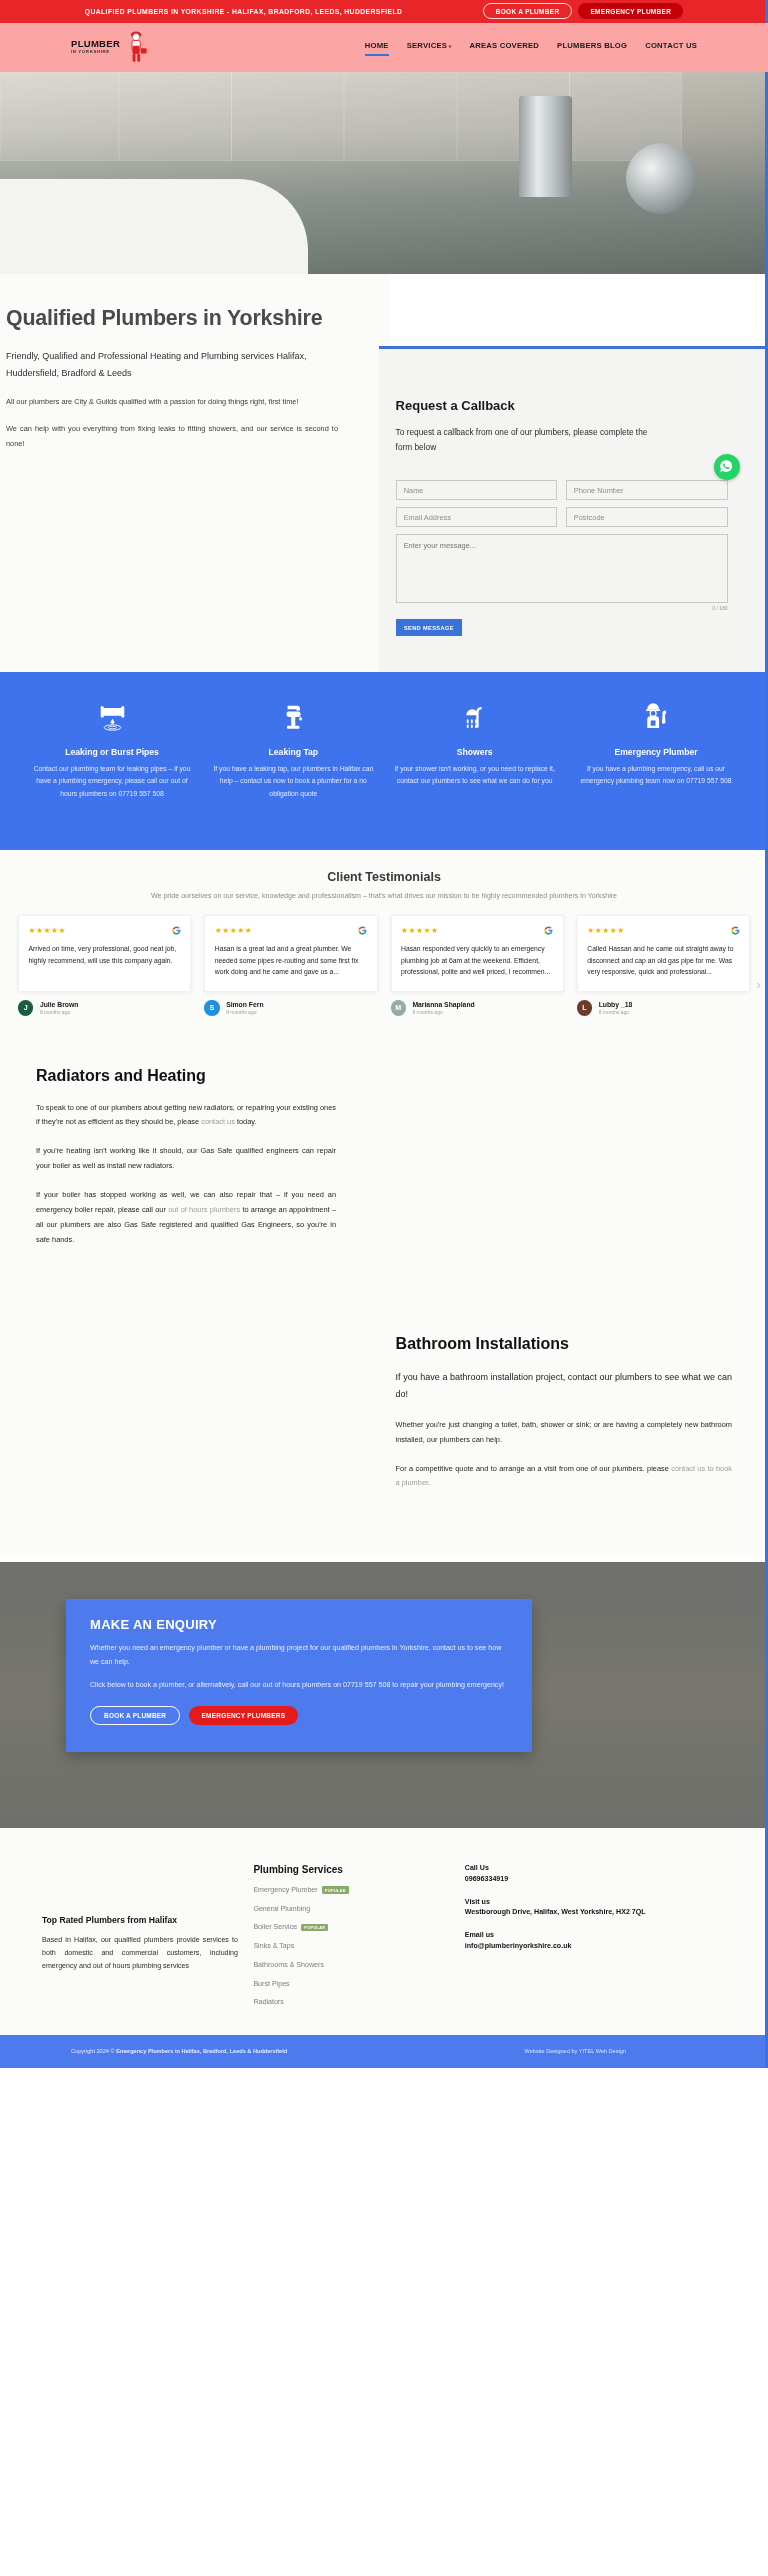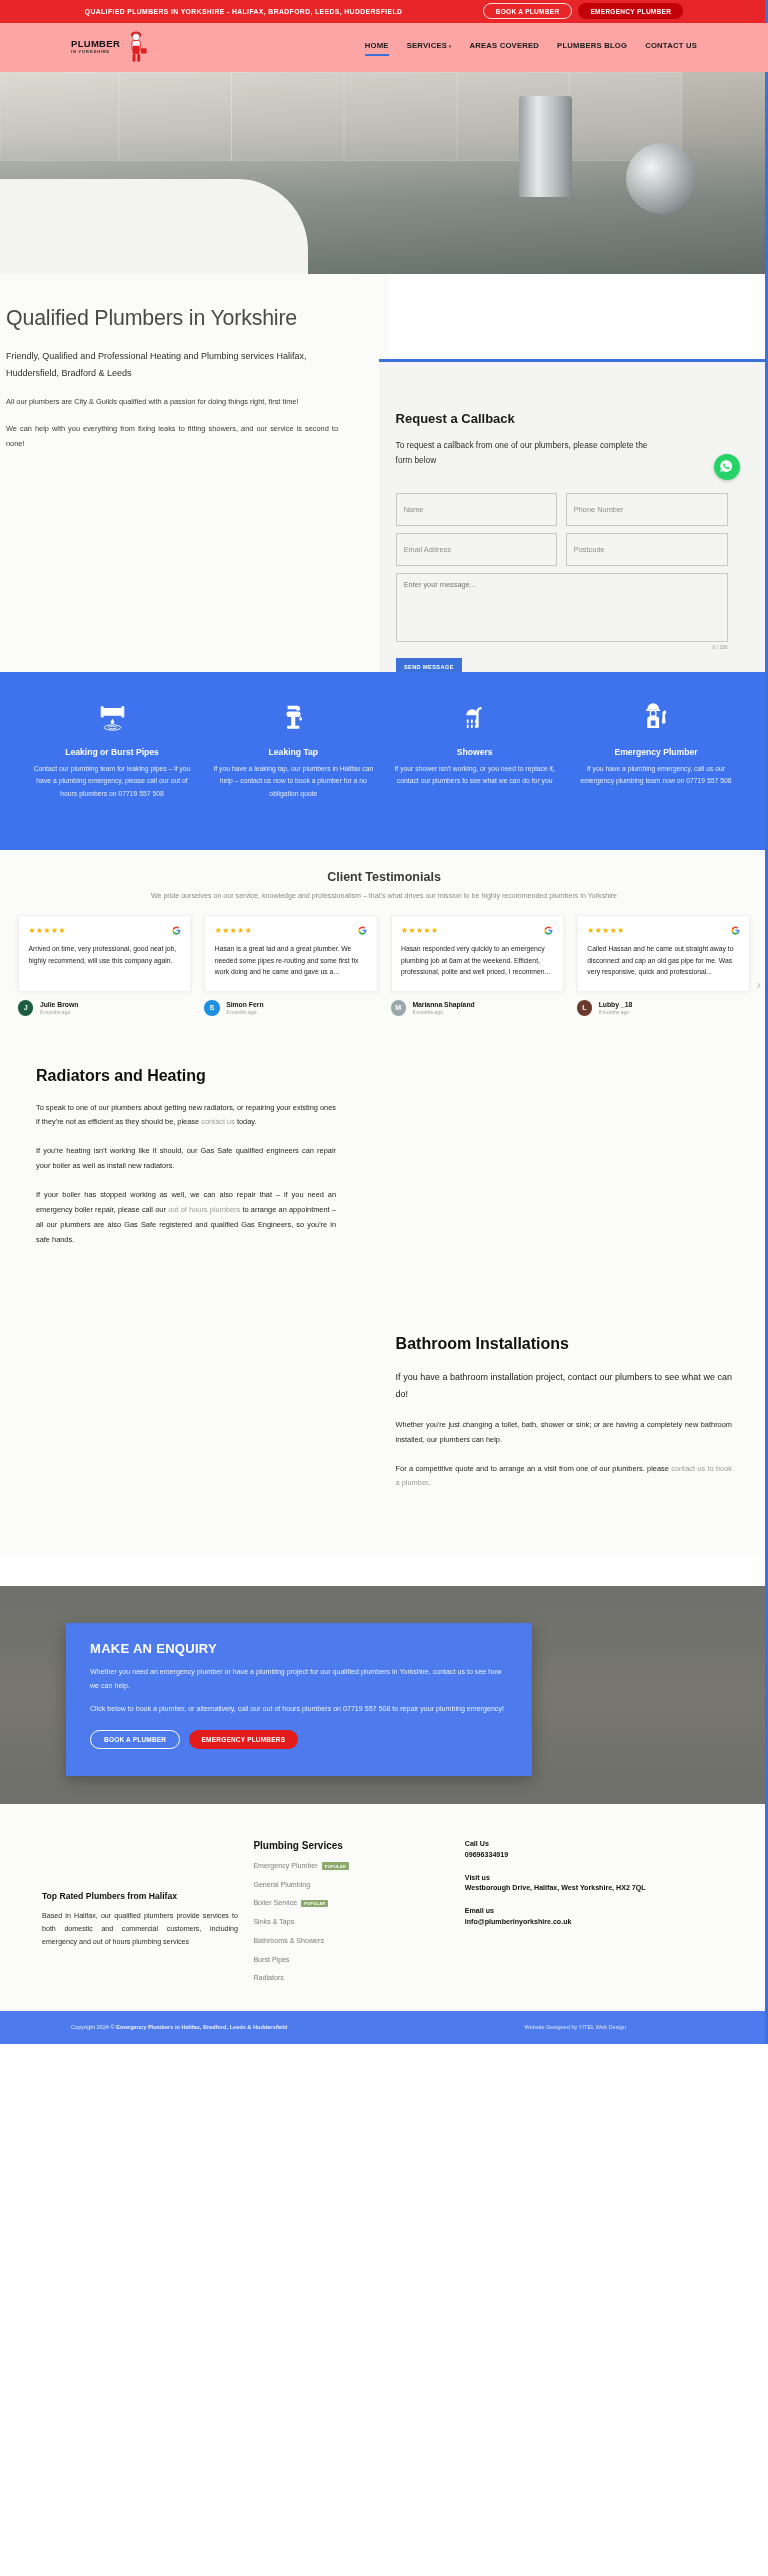--- a/index.html
+++ b/index.html
@@ -113,42 +113,42 @@
     position:absolute; left: 0; bottom: -18px; width: 308px; height: 113px;
     background: #f3f3f0; border-radius: 0 71px 0 0;
   }
 
   .hero-white-left {
     position: absolute; left: 0; top: 202px; width: 389px; height: 399px;
     background: #fbfbf9;
   }
   .hero-copy { position: absolute; left: 6px; top: 233px; width: 332px; }
   .hero-copy h1 {
-    font-size: 21.4px; line-height: 1.28; font-weight: 400; color: #4a4a4a;
+    font-size: 21.4px; line-height: 1.28; font-weight: 700; color: #4a4a4a;
     letter-spacing: -0.2px;
   }
   .hero-copy .lead {
     margin-top: 16.6px; font-size: 9px; line-height: 1.85; color: #2f2f2f;
   }
   .hero-copy p.small {
     margin-top: 13px; font-size: 7.4px; line-height: 1.95; color: #3a3a3a; text-align: justify;
   }
 
   
   .form-card {
-    position: absolute; right: 0; top: 287px; width: 389px; height: 389px;
+    position: absolute; right: 0; top: 274px; width: 389px; height: 389px;
     background: #f4f4f2;
     border-top: 3.6px solid #3b72d9;
     padding: 49px 36px 0 16.6px;
   }
   .form-card h2 { font-size: 13px; font-weight: 700; color: #1a1a1a; }
   .form-card .sub { margin-top: 12px; font-size: 8.3px; line-height: 1.85; color: #2c2c2c; max-width: 255px; }
   .form-grid { margin-top: 25px; display: grid; grid-template-columns: 1fr 1fr; gap: 7.1px 8.3px; max-width: 332px; }
   .fld {
-    height: 33px; border: 0.6px solid #c9c9c4; background: #f4f4f2;
+    height: 20px; border: 0.6px solid #c9c9c4; background: #f4f4f2;
     padding: 0 7.1px; font-size: 7.4px; color: #6f6f6f;
     font-family: "Liberation Sans", sans-serif;
   }
   .fld::placeholder { color: #8d8d8d; }
   .ta {
     grid-column: 1 / span 2; height: 69px; border: 0.6px solid #c9c9c4;
     background: #f4f4f2; padding: 6px 7.1px; font-size: 7.4px; color: #6f6f6f; resize: none;
     font-family: "Liberation Sans", sans-serif;
   }
   .char-count { max-width:332px; text-align: right; font-size: 5px; color: #9a9a9a; margin-top: 1.8px; }
@@ -216,23 +216,23 @@
   .rad a, .bath a { color: #9b9b9b; text-decoration: none; }
 
   .bath { position: absolute; right: 0; top: 294px; width: 389px; padding: 0 36px 0 16.6px; }
   .bath h2 { font-size: 16px; font-weight: 700; line-height: 1.28; color: #111; }
   .bath p.big { margin-top: 14.2px; font-size: 9px; line-height: 1.95; color: #222; }
   .bath p { margin-top: 14.2px; font-size: 7.4px; line-height: 2.0; color: #242424; text-align: justify; }
   .spacer-bath { height: 308px; }
 
   
   .enquiry-wrap {
-    position: relative; height: 218px;
+    position: relative; height: 266px;
     background: linear-gradient(180deg,#6f6f6c 0%, #77776f 50%, #6f6f6b 100%);
-    margin-top: 31px;
+    margin-top: 7px;
     text-decoration: underline;
   }
   .enq-card {
     position: absolute; left: 66px; top: 37px; width: 466px; height: 153px;
     background: #4d7bed; box-shadow: 0 4.7px 14.2px rgba(0,0,0,.28);
     padding: 18px 24px;
   }
   .enq-card h2 { font-size: 13px; font-weight: 700; color: #fff; letter-spacing: 0.3px; }
   .enq-card p { margin-top: 9.5px; font-size: 7.1px; line-height: 1.95; color: #eaf0ff; }
   .enq-btns { margin-top: 13px; display: flex; gap: 8.3px; }

